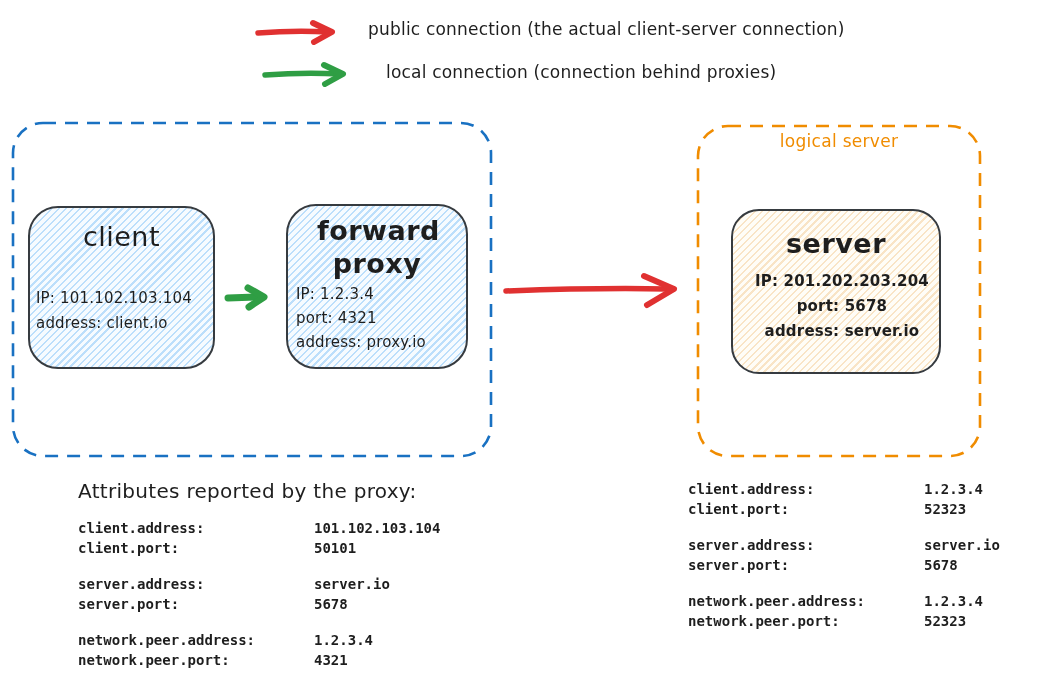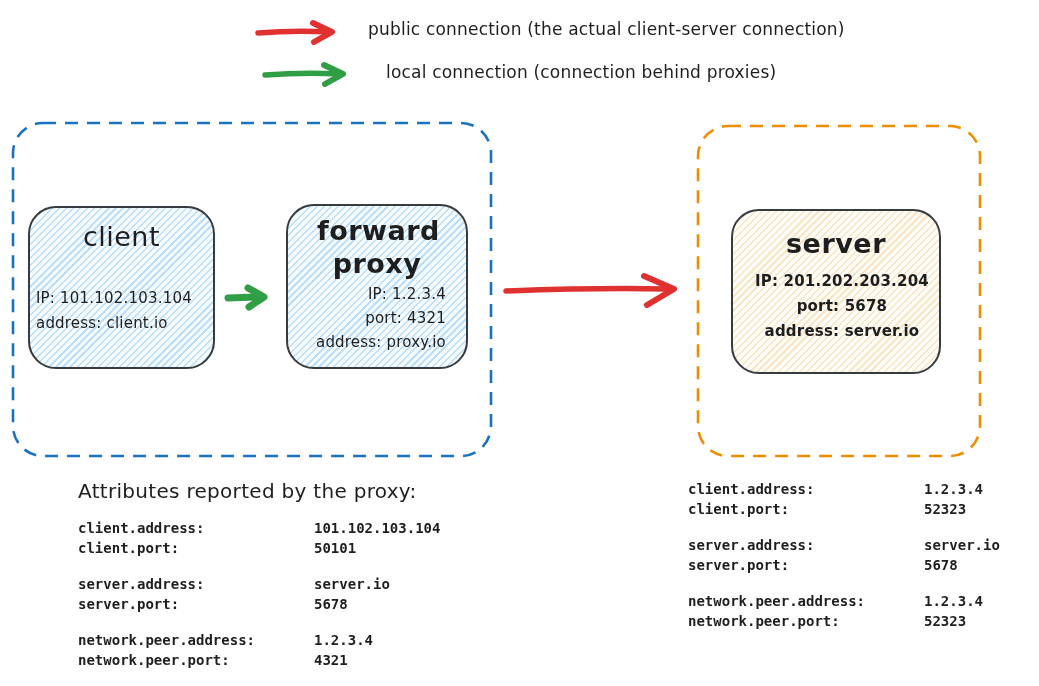--- a/index.html
+++ b/index.html
@@ -27,20 +27,21 @@
   .group-label { font-size:17px; text-align:center; letter-spacing:0.3px; }
   .node {
     position:absolute;
     border:2px solid #363b40;
     border-radius:28px;
   }
   .node.blue {
     background:
       repeating-linear-gradient(135deg, rgba(140,199,248,0.55) 0 1.6px, rgba(255,255,255,0) 1.6px 5px),
       #f6fbff;
+    border-radius: 30px;
   }
   .node.orange {
     background:
       repeating-linear-gradient(135deg, rgba(243,204,150,0.5) 0 1.6px, rgba(255,255,255,0) 1.6px 5px),
       #fffdf7;
     font-weight: bold;
   }
   .node-title {
     text-align:center;
     font-size:27px;
@@ -87,33 +88,34 @@
 address: client.io</div>
   </div>
 
   <svg class="abs" style="left:224px; top:283px;" width="50" height="28" viewBox="0 0 50 28">
     <path d="M4 15 L32 14" fill="none" stroke="#2f9e44" stroke-width="7" stroke-linecap="round"></path>
     <path d="M24 5 L40 14 L25 24" fill="none" stroke="#2f9e44" stroke-width="7" stroke-linecap="round" stroke-linejoin="round"></path>
   </svg>
 
   <div class="node blue" style="left:286px; top:204px; width:182px; height:165px;">
     <div class="node-title hand" style="margin:8px auto 0; width:120px;font-weight:bold;">forward proxy</div>
-    <div class="node-info hand" style="left:28px; top:76px; line-height:24px;text-align:right;">IP: 1.2.3.4
+    <div class="node-info hand" style="left:8px; top:76px; line-height:24px;">IP: 1.2.3.4
 port: 4321
 address: proxy.io</div>
   </div>
 
   <svg class="abs" style="left:501px; top:270px;" width="194" height="42" viewBox="0 0 194 42">
     <path d="M5 21 C 60 19, 120 18, 166 19" fill="none" stroke="#e03131" stroke-width="5.5" stroke-linecap="round"></path>
     <path d="M143 6 L173 19 L146 35" fill="none" stroke="#e03131" stroke-width="6" stroke-linecap="round" stroke-linejoin="round"></path>
   </svg>
 
   <svg class="abs" style="left:695px; top:123px;" width="288" height="336" viewBox="0 0 288 336">
     <rect x="3" y="3" width="282" height="330" rx="30" fill="none" stroke="#f08c00" stroke-width="2.6" stroke-dasharray="13 9"></rect>
   </svg>
+  <div class="abs hand group-label" style="left:695px; top:131px; width:288px; color:#f08c00;">logical server</div>
 
   <div class="node orange" style="left:731px; top:209px; width:210px; height:165px;">
     <div class="node-title hand" style="margin-top:16px;">server</div>
     <div class="node-info hand" style="left:22px; top:58px;text-align:center;">IP: 201.202.203.204
 port: 5678
 address: server.io</div>
   </div>
 
   <div class="abs" style="left:78px; top:479px; width:400px;">
     <div class="hand attr-heading">Attributes reported by the proxy:</div>

